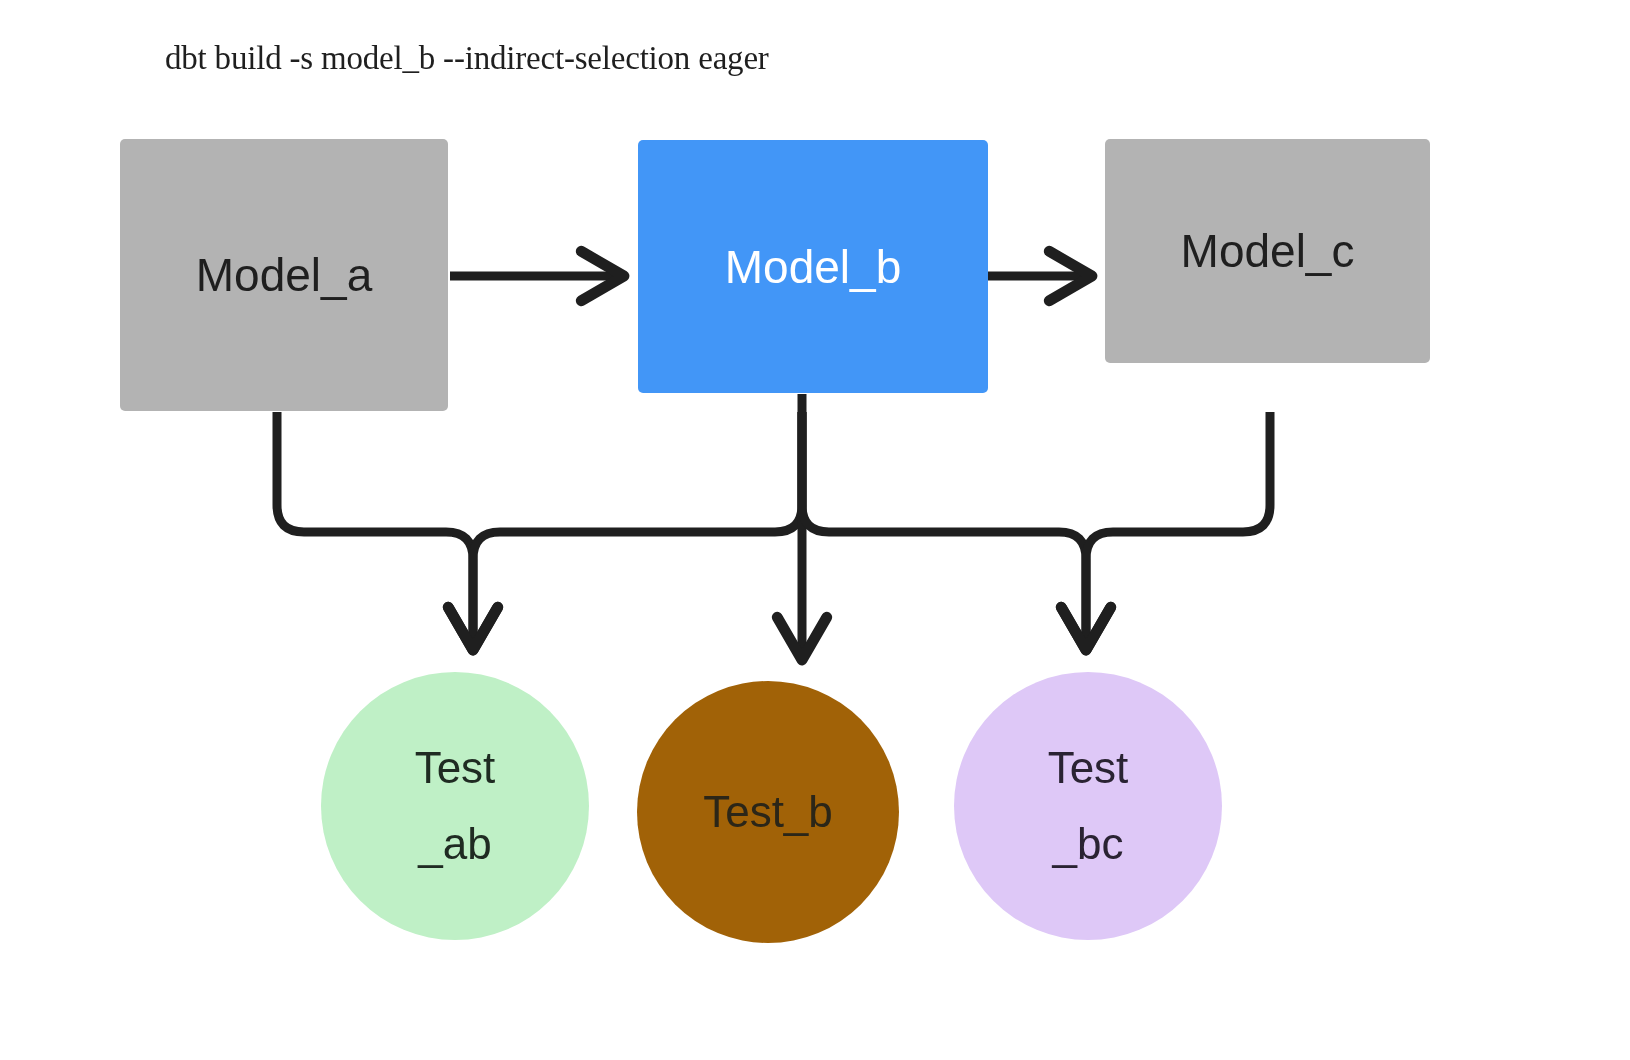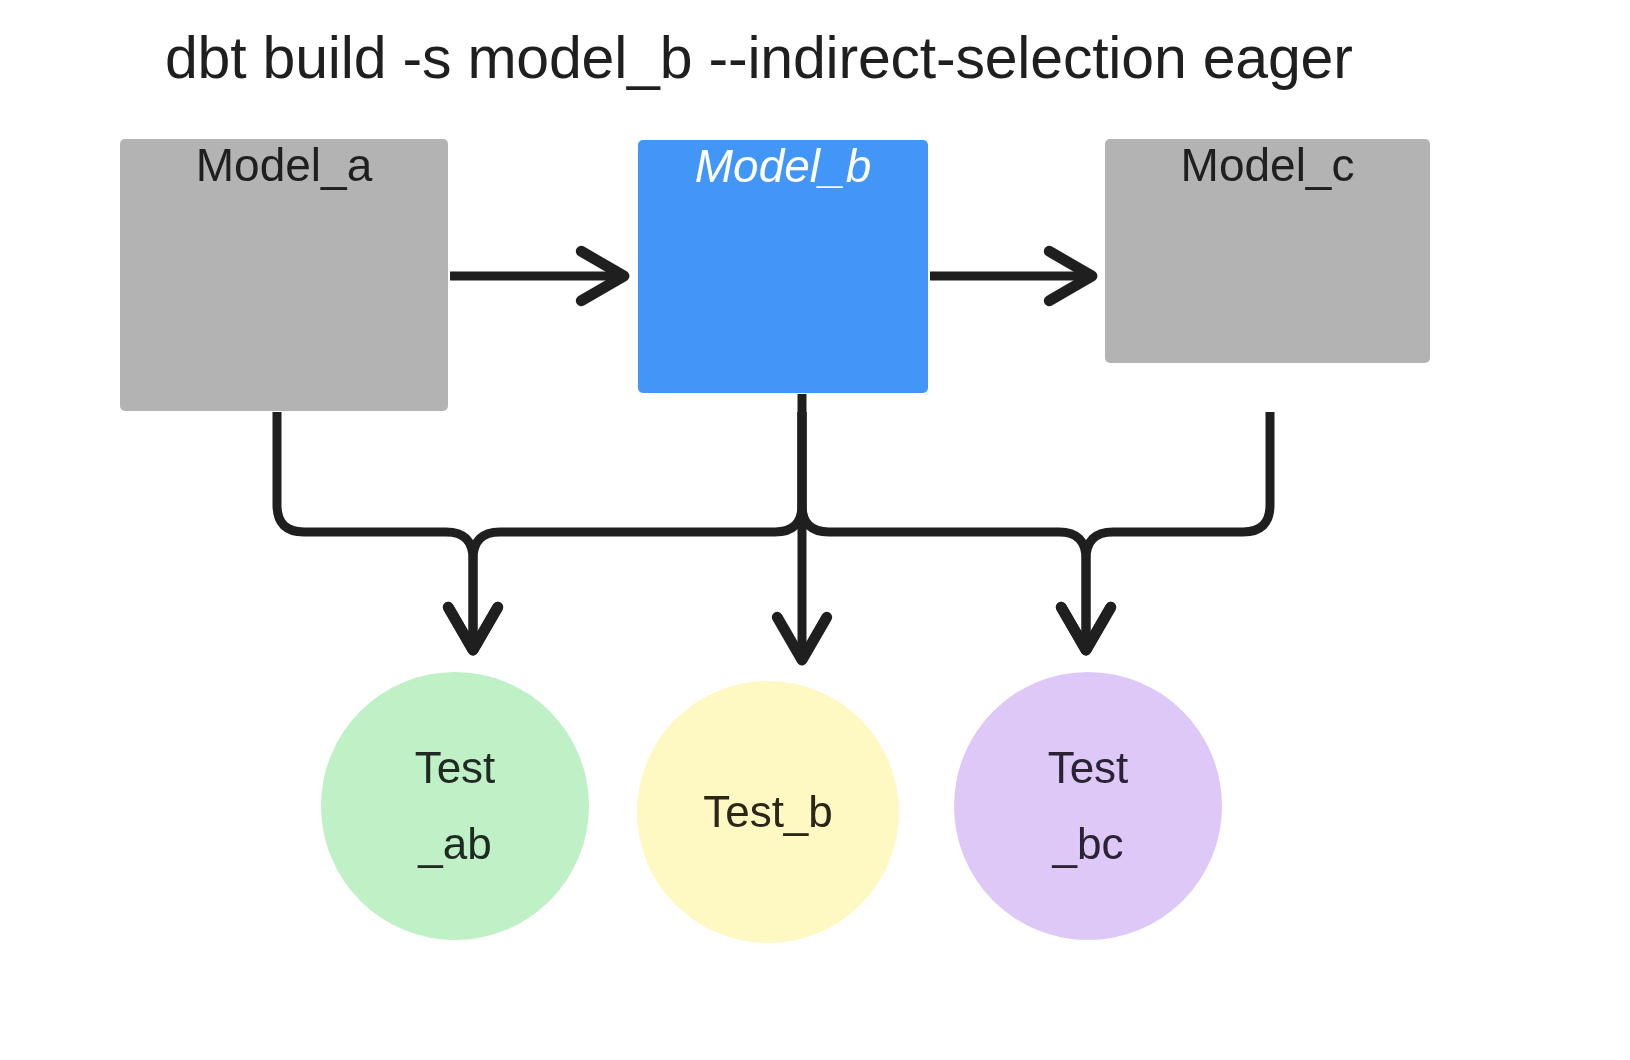--- a/index.html
+++ b/index.html
@@ -24,30 +24,32 @@
     left: 0;
     top: 0;
     width: 1630px;
     height: 1060px;
     pointer-events: none;
   }
   .title {
     position: absolute;
     left: 165px;
     top: 28px;
-    font-size: 59px;
+    font-size: 33px;
     line-height: 60px;
     color: #1f1f1f;
     letter-spacing: -0.2px;
     white-space: nowrap;
+    font-family: Liberation Serif, serif;
   }
   .node-box {
     position: absolute;
     border-radius: 5px;
     display: flex;
+    align-items: center;
     justify-content: center;
     box-sizing: border-box;
   }
   .node-box .node-label {
     font-size: 46px;
     line-height: 52px;
     white-space: nowrap;
   }
   .node-circle {
     position: absolute;
@@ -57,21 +59,21 @@
     justify-content: center;
     text-align: center;
     box-sizing: border-box;
   }
   .node-circle .node-label {
     font-size: 44px;
     line-height: 76px;
     white-space: pre-line;
   }
   #model-a { left: 120px;  top: 139px; width: 328px; height: 272px; }
-  #model-b { left: 638px;  top: 140px; width: 290px; height: 253px; font-style: italic; }
+  #model-b { left: 638px;  top: 140px; width: 350px; height: 253px; }
   #model-c { left: 1105px; top: 139px; width: 325px; height: 224px; }
   #test-ab { left: 321px; top: 672px; width: 268px; height: 268px; }
   #test-b  { left: 637px; top: 681px; width: 262px; height: 262px; }
   #test-bc { left: 954px; top: 672px; width: 268px; height: 268px; }
 </style>
 </head>
 <body>
 
 <div id="canvas">
 
@@ -113,21 +115,21 @@
 
   <div class="node-box" id="model-c" style="background:#b3b3b3;">
     <span class="node-label" style="color:#1f1f1f;">Model_c</span>
   </div>
 
   <div class="node-circle" id="test-ab" style="background:#bff0c6;">
     <span class="node-label" style="color:#1f2b22;">Test
 _ab</span>
   </div>
 
-  <div class="node-circle" id="test-b" style="background:#fef9c3;">
+  <div class="node-circle" id="test-b" style="background:#a16207;">
     <span class="node-label" style="color:#2b2618;">Test_b</span>
   </div>
 
   <div class="node-circle" id="test-bc" style="background:#dec8f7;">
     <span class="node-label" style="color:#2a2333;">Test
 _bc</span>
   </div>
 
 </div>
 

